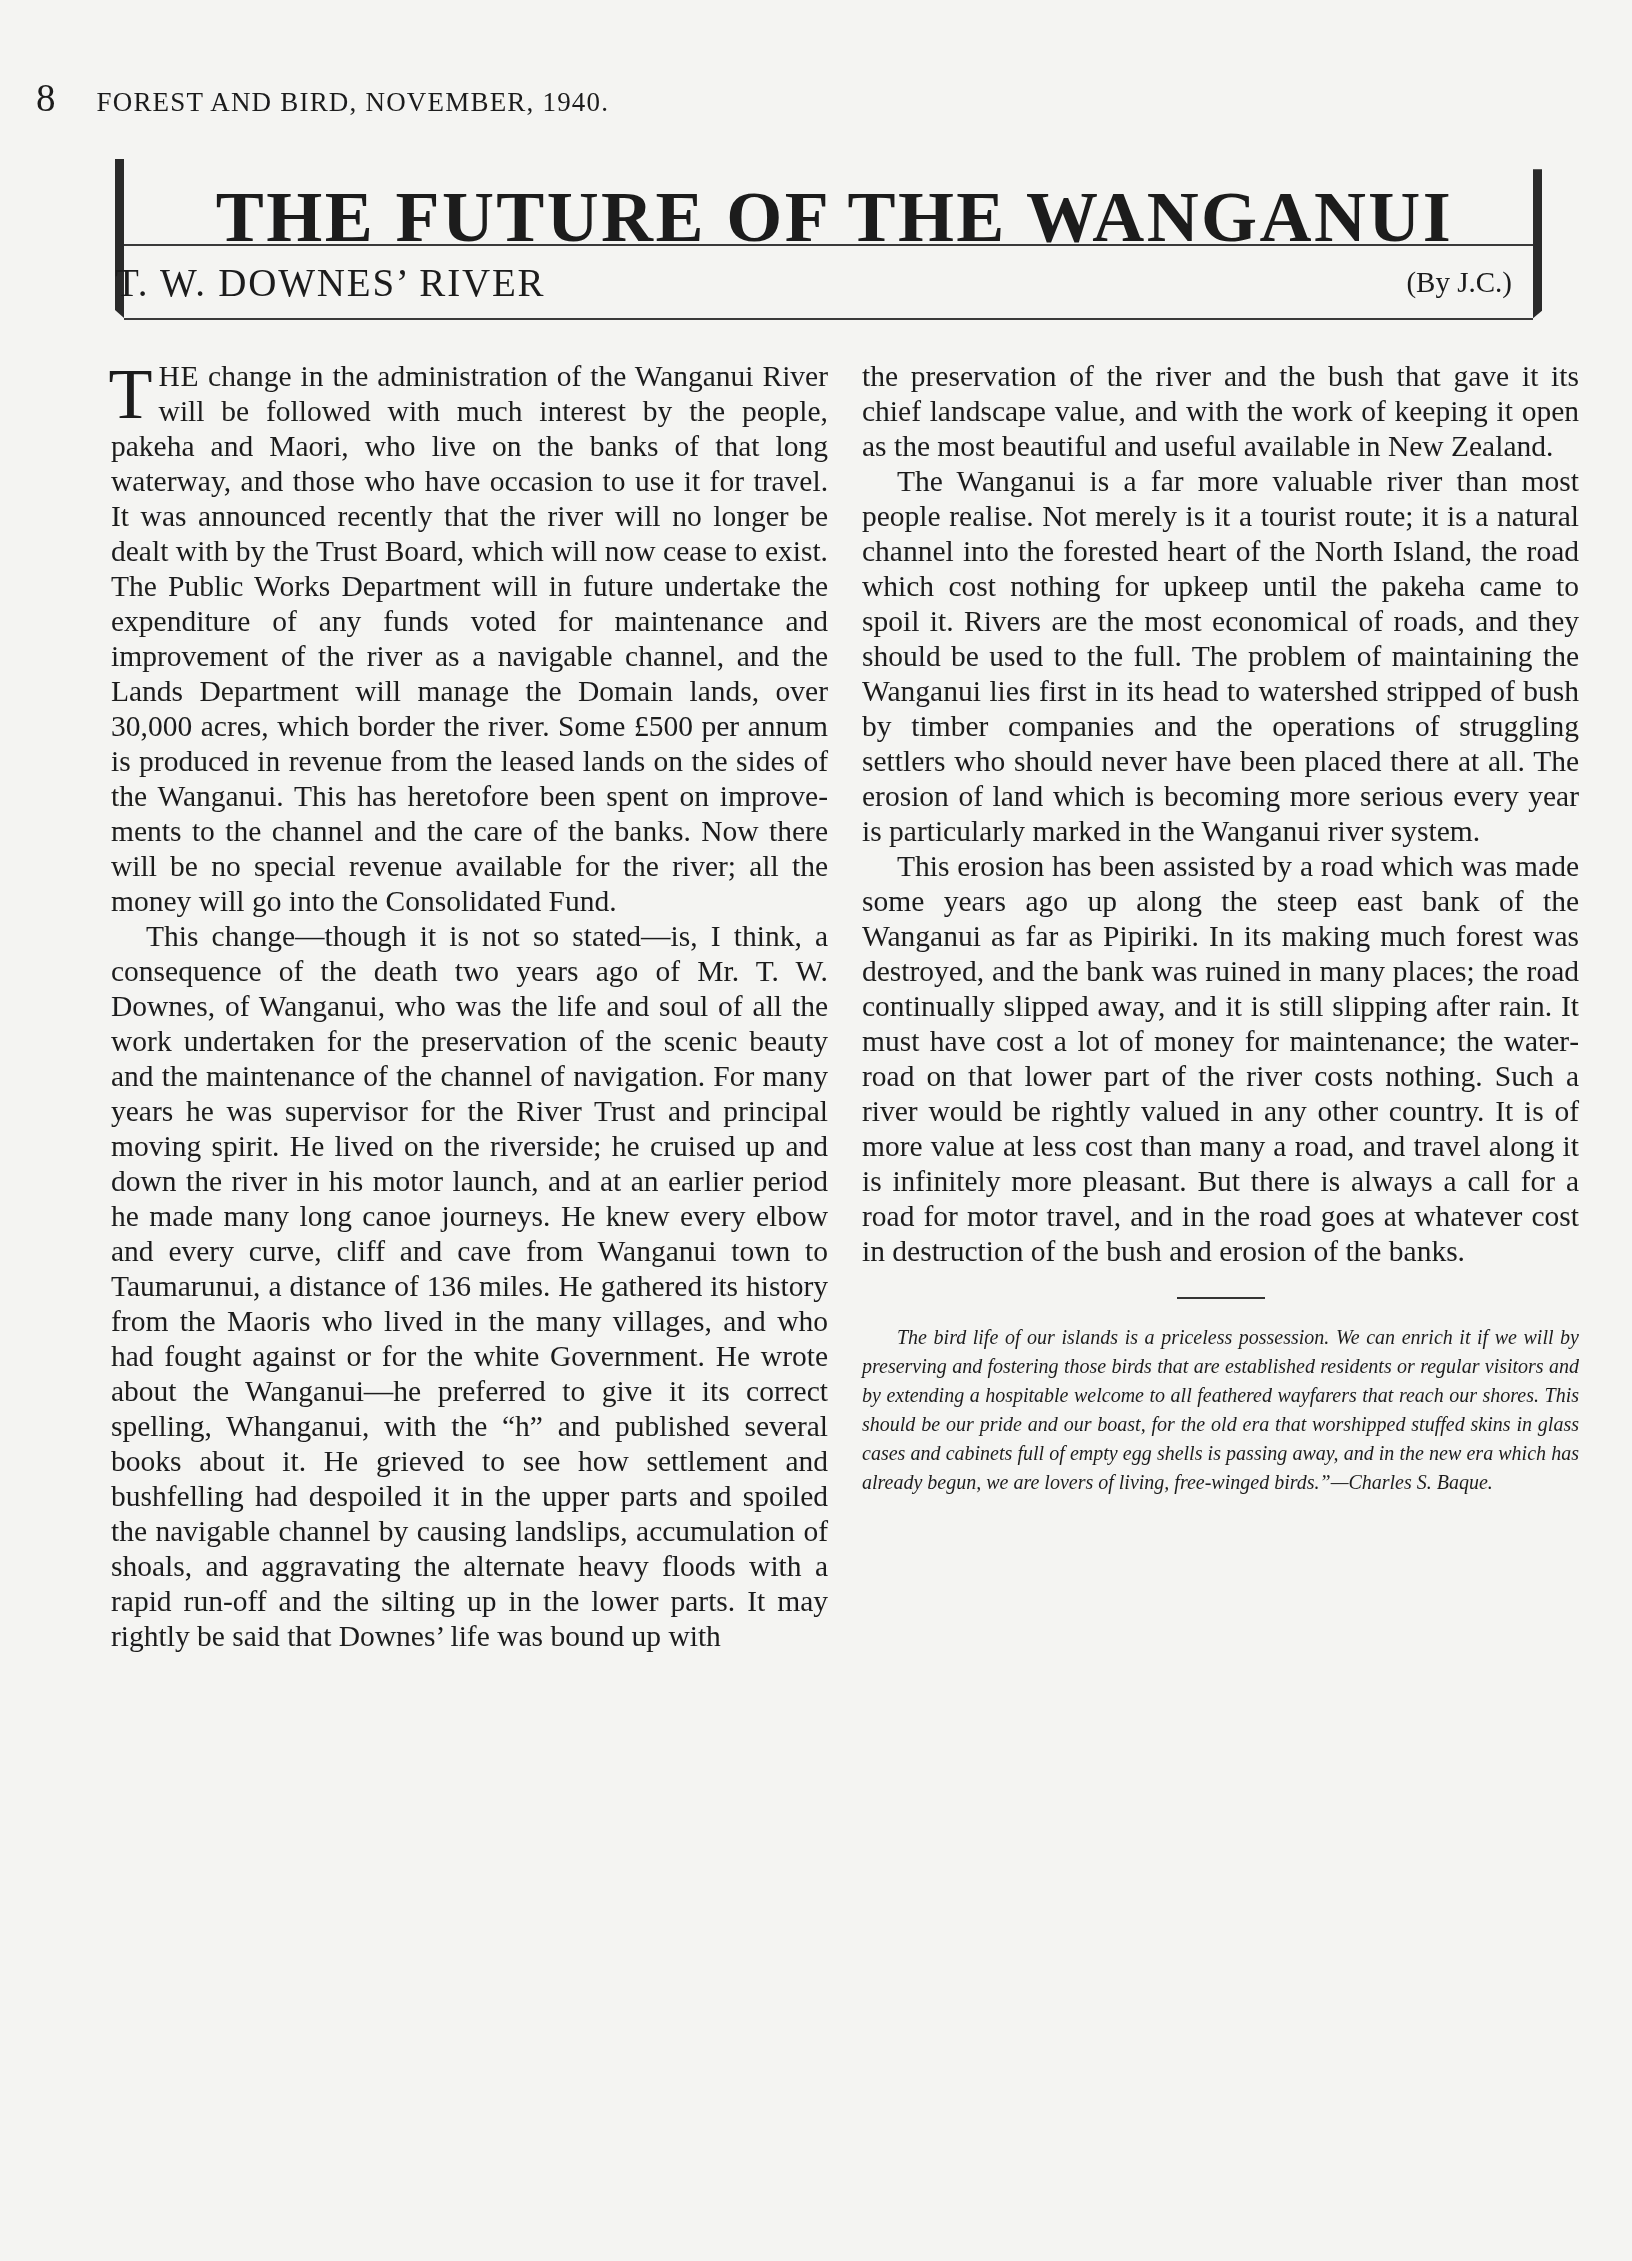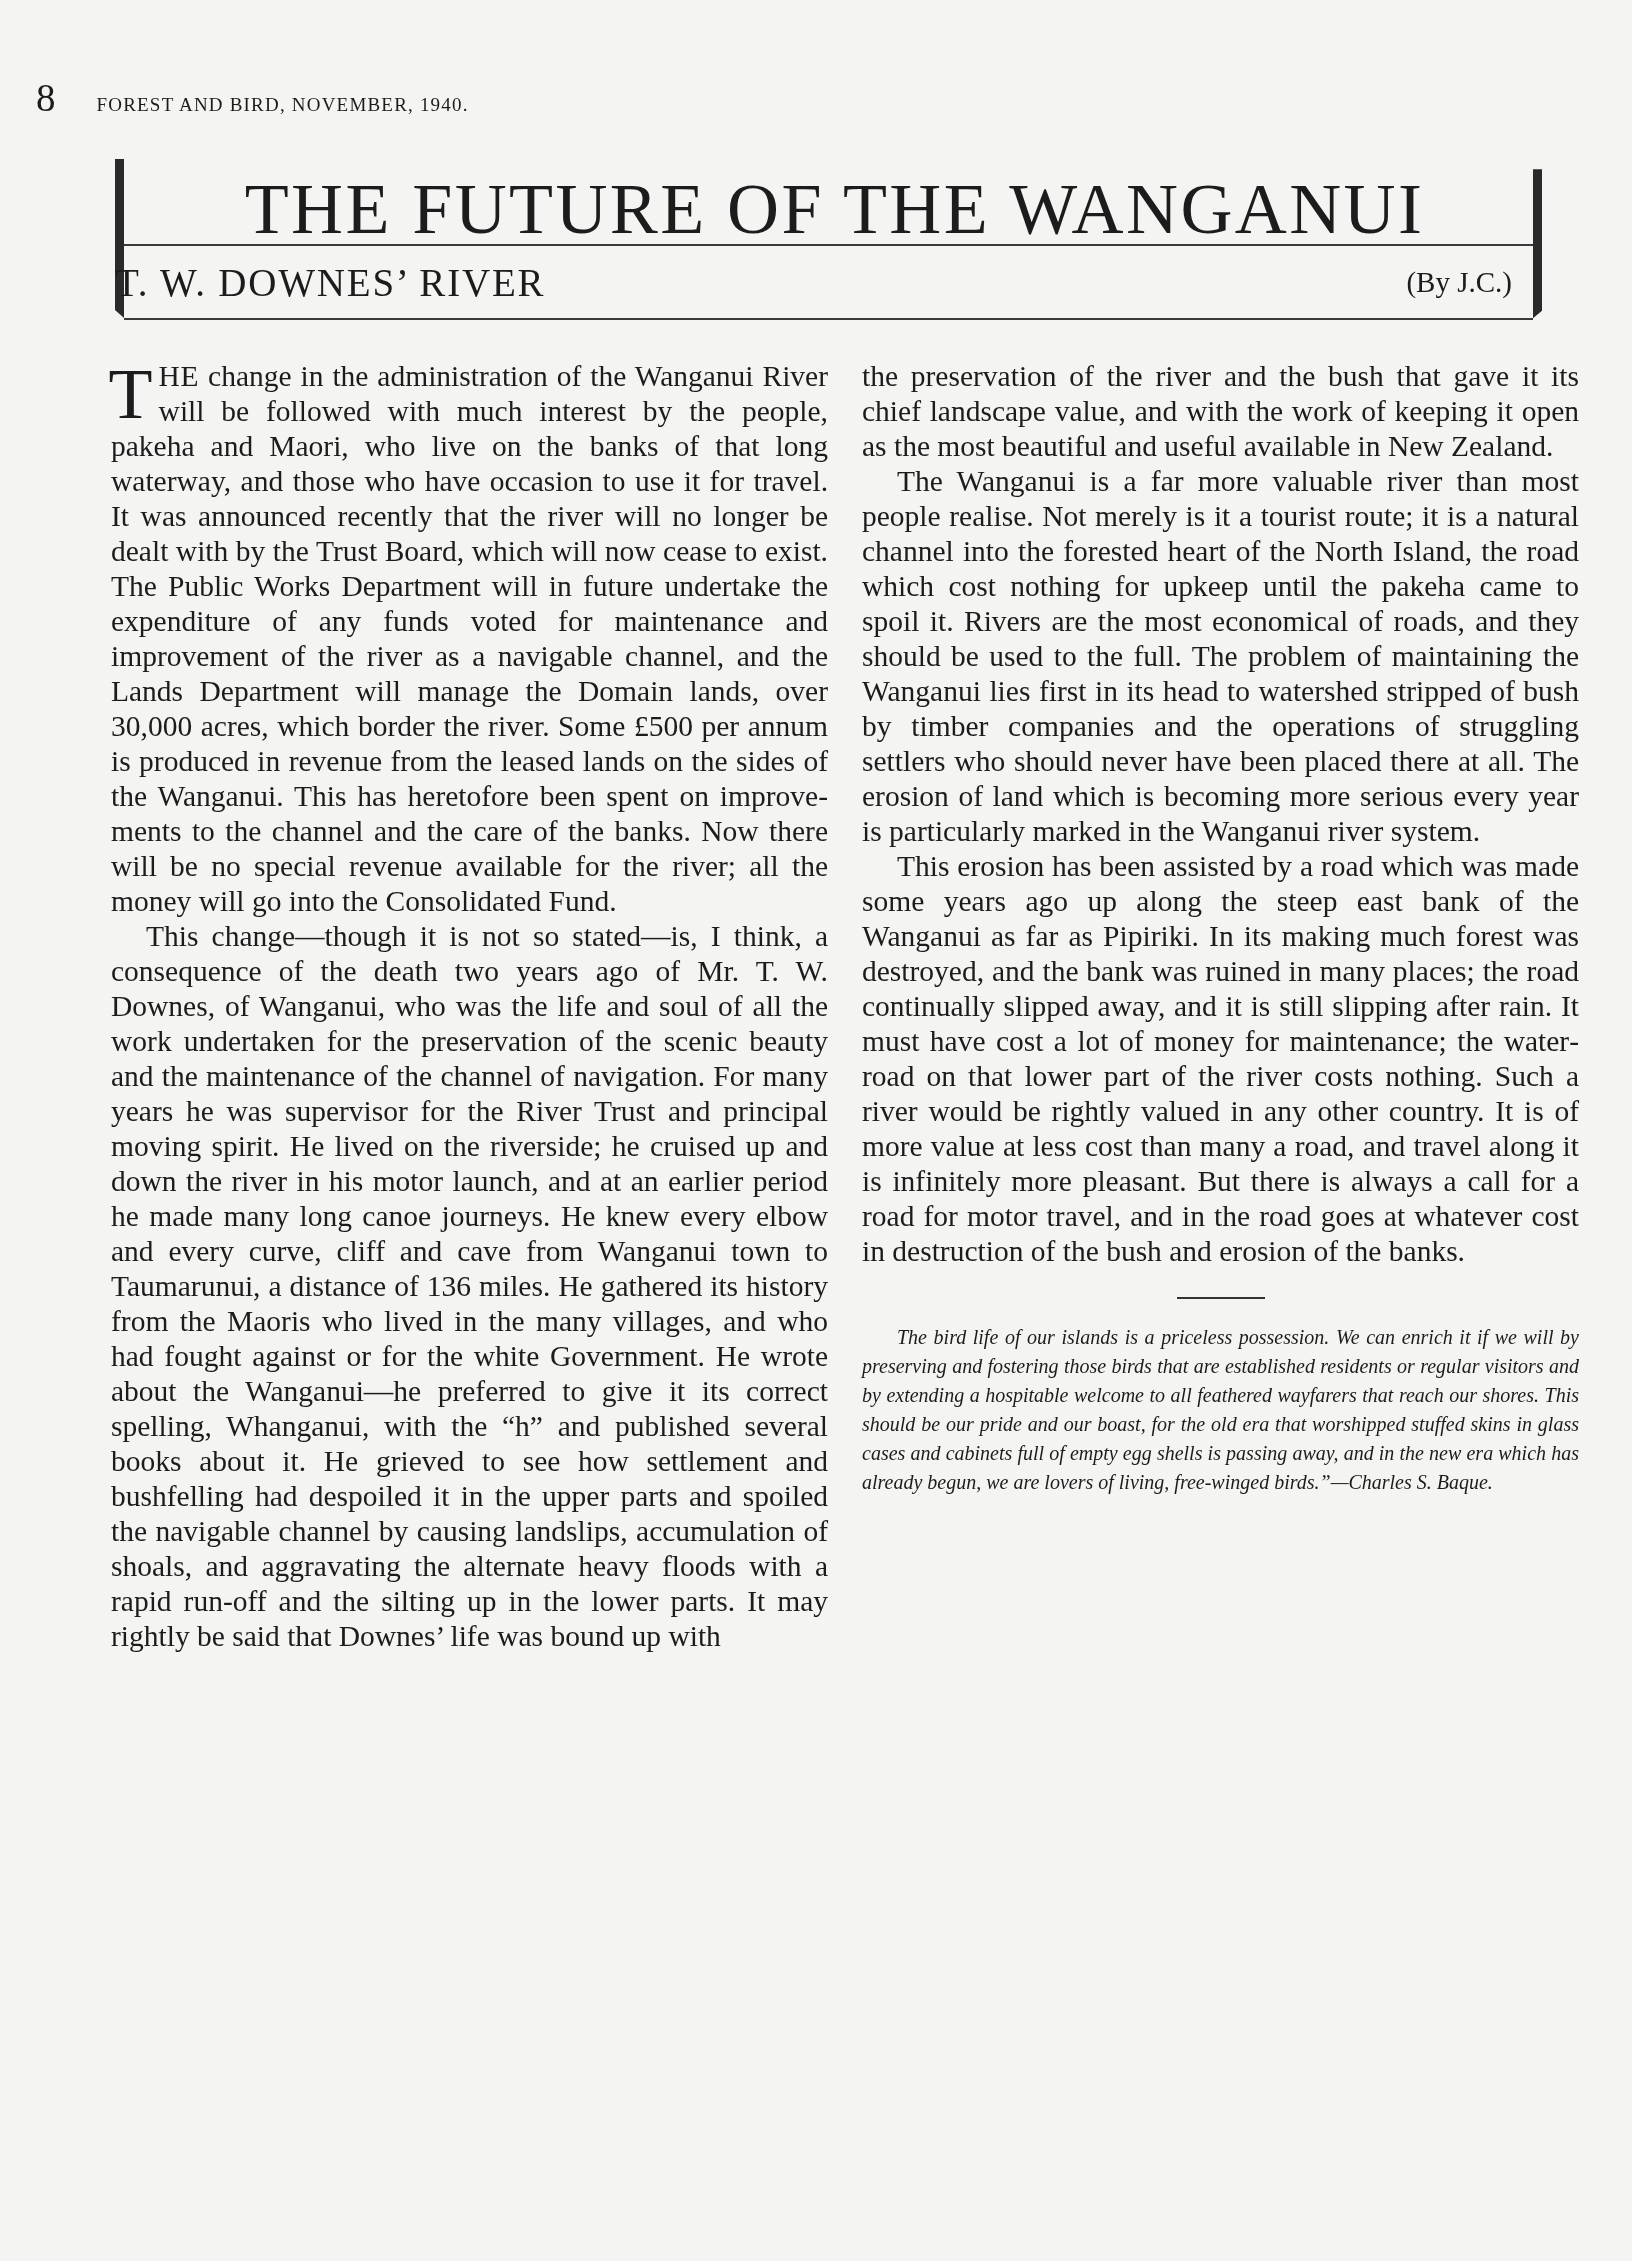--- a/index.html
+++ b/index.html
@@ -9,21 +9,21 @@
     color: #1c1c1c;
     font-family: "Liberation Serif", "DejaVu Serif", serif;
     position: relative;
     overflow: hidden;
   }
   .running-head {
     position: absolute; left: 36px; top: 75px;
     display: flex; align-items: baseline;
   }
   .page-number { font-size: 39px; margin-right: 41px; }
-  .journal-title { font-size: 19px; letter-spacing: 1.2px; }
+  .journal-title { font-size: 27px; letter-spacing: 1.2px; }
 
   .headline-box {
     position: absolute; left: 115px; top: 159px; width: 1427px; height: 159px;
   }
   .bar-left, .bar-right {
     position: absolute; top: 0; width: 9px; background: #2a2a2a;
   }
   .bar-left { left: 0; height: 159px; clip-path: polygon(0 0,100% 0,100% 100%,0 95%); }
   .bar-right { right: 0; top: 10.3px; height: 149px; clip-path: polygon(0 0,100% 0,100% 95%,0 100%); }
   .rule-mid, .rule-bot {
@@ -73,21 +73,21 @@
 <body>
 
 <header class="running-head">
   <span class="page-number">8</span>
   <span class="journal-title">FOREST AND BIRD, NOVEMBER, 1940.</span>
 </header>
 
 <section class="headline-box">
   <div class="bar-left"></div>
   <div class="bar-right"></div>
-  <h1 class="headline" style="margin:8px;font-weight:normal;">THE FUTURE OF THE WANGANUI</h1>
+  <h1 class="headline" style="margin:16px;font-weight:bold;">THE FUTURE OF THE WANGANUI</h1>
   <div class="rule-mid"></div>
   <div class="subhead">T. W. DOWNES’ RIVER</div>
   <div class="byline">(By J.C.)</div>
   <div class="rule-bot"></div>
 </section>
 
 <article class="col col-left">
   <p class="no-indent"><span class="dropcap">T</span><span class="lead-caps">HE</span><span> change in the administration of the Wanganui River will be followed with much interest by the people, pakeha and Maori, who live on the banks of that long waterway, and those who have occasion to use it for travel.  It was announced recently that the river will no longer be dealt with by the Trust Board, which will now cease to exist.  The Public Works Department will in future undertake the expenditure of any funds voted for maintenance and improvement of the river as a navigable channel, and the Lands Depart­ment will manage the Domain lands, over 30,000 acres, which border the river.  Some £500 per annum is produced in revenue from the leased lands on the sides of the Wanganui.  This has heretofore been spent on improve­ments to the channel and the care of the banks.  Now there will be no special revenue available for the river; all the money will go into the Consolidated Fund.</span></p>
   <p>This change—though it is not so stated—is, I think, a consequence of the death two years ago of Mr. T. W. Downes, of Wanganui, who was the life and soul of all the work undertaken for the preservation of the scenic beauty and the maintenance of the channel of navigation.  For many years he was supervisor for the River Trust and principal moving spirit.  He lived on the riverside; he cruised up and down the river in his motor launch, and at an earlier period he made many long canoe jour­neys.  He knew every elbow and every curve, cliff and cave from Wanganui town to Taum­arunui, a distance of 136 miles.  He gathered its history from the Maoris who lived in the many villages, and who had fought against or for the white Government.  He wrote about the Wanganui—he preferred to give it its correct spelling, Whanganui, with the “h” and published several books about it.  He grieved to see how settlement and bushfelling had de­spoiled it in the upper parts and spoiled the navigable channel by causing landslips, accumu­lation of shoals, and aggravating the alternate heavy floods with a rapid run-off and the silting up in the lower parts.  It may rightly be said that Downes’ life was bound up with</p>
 </article>

